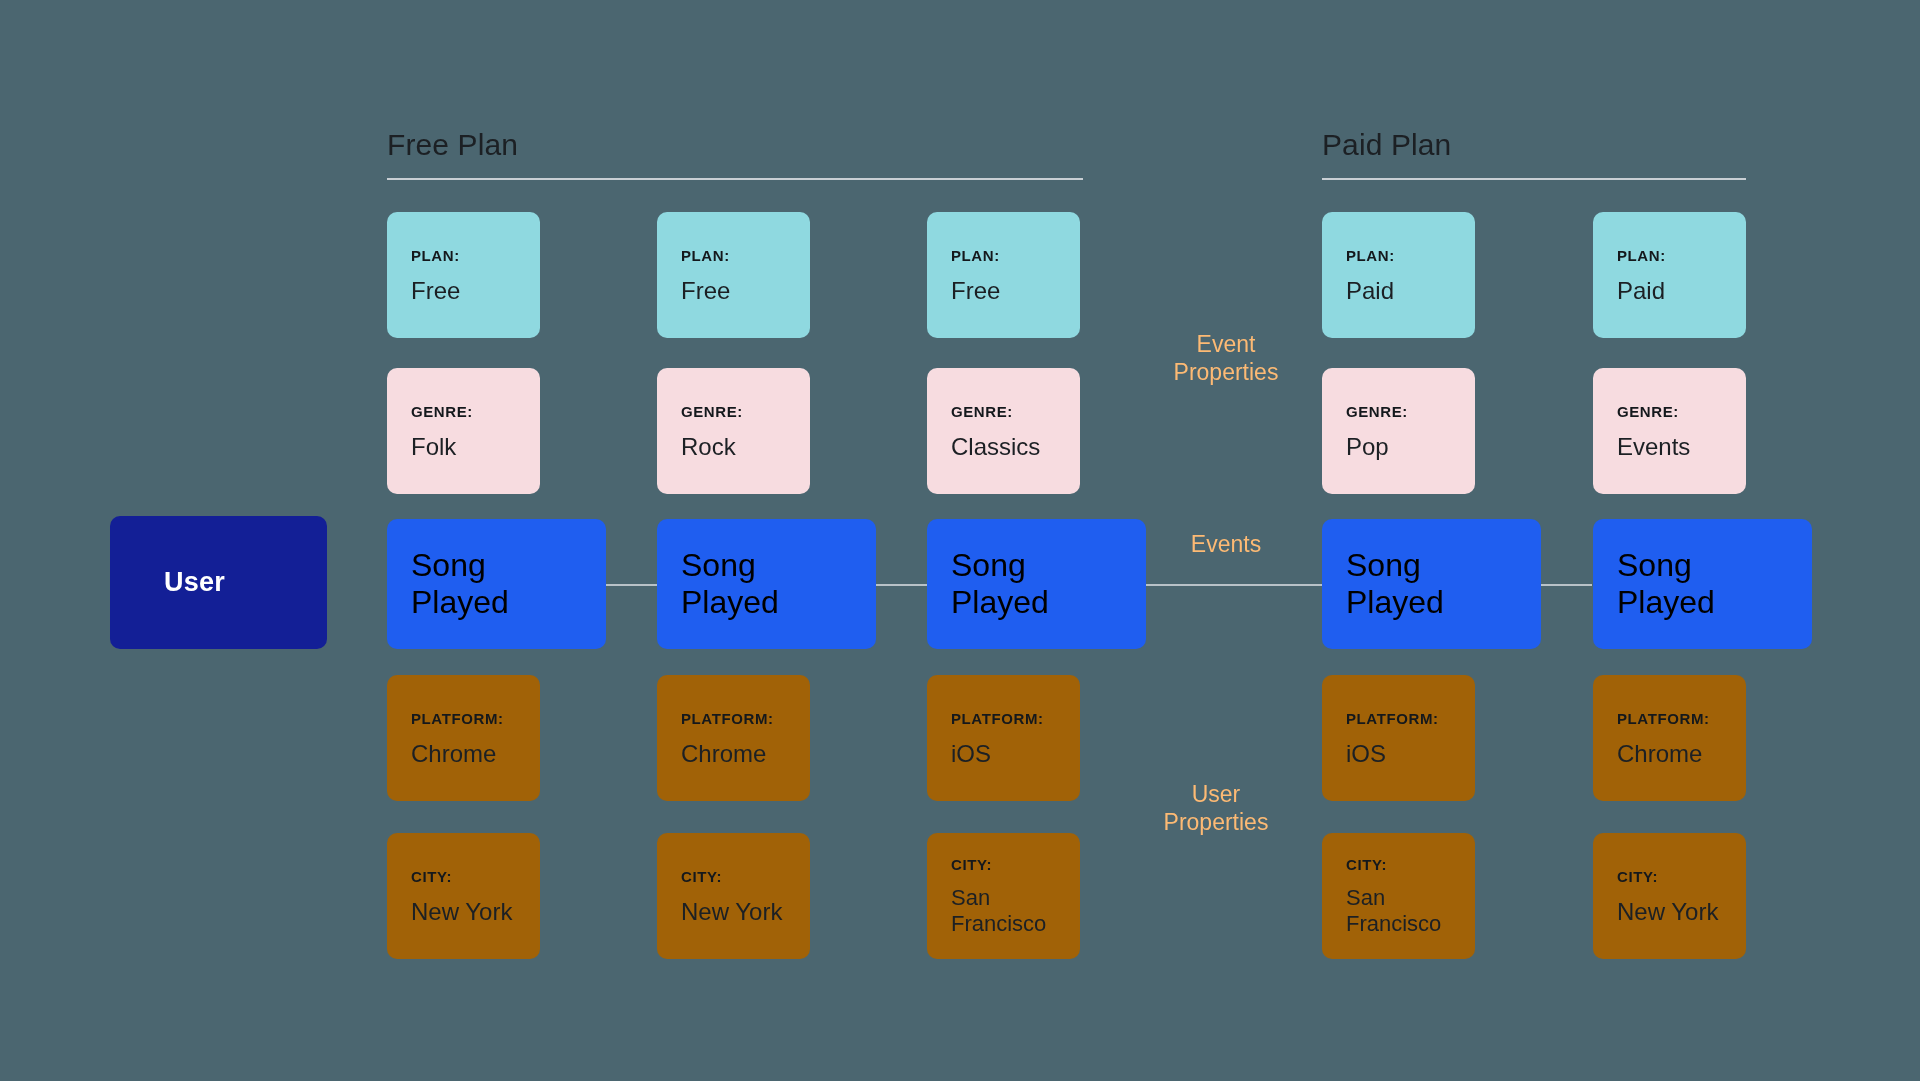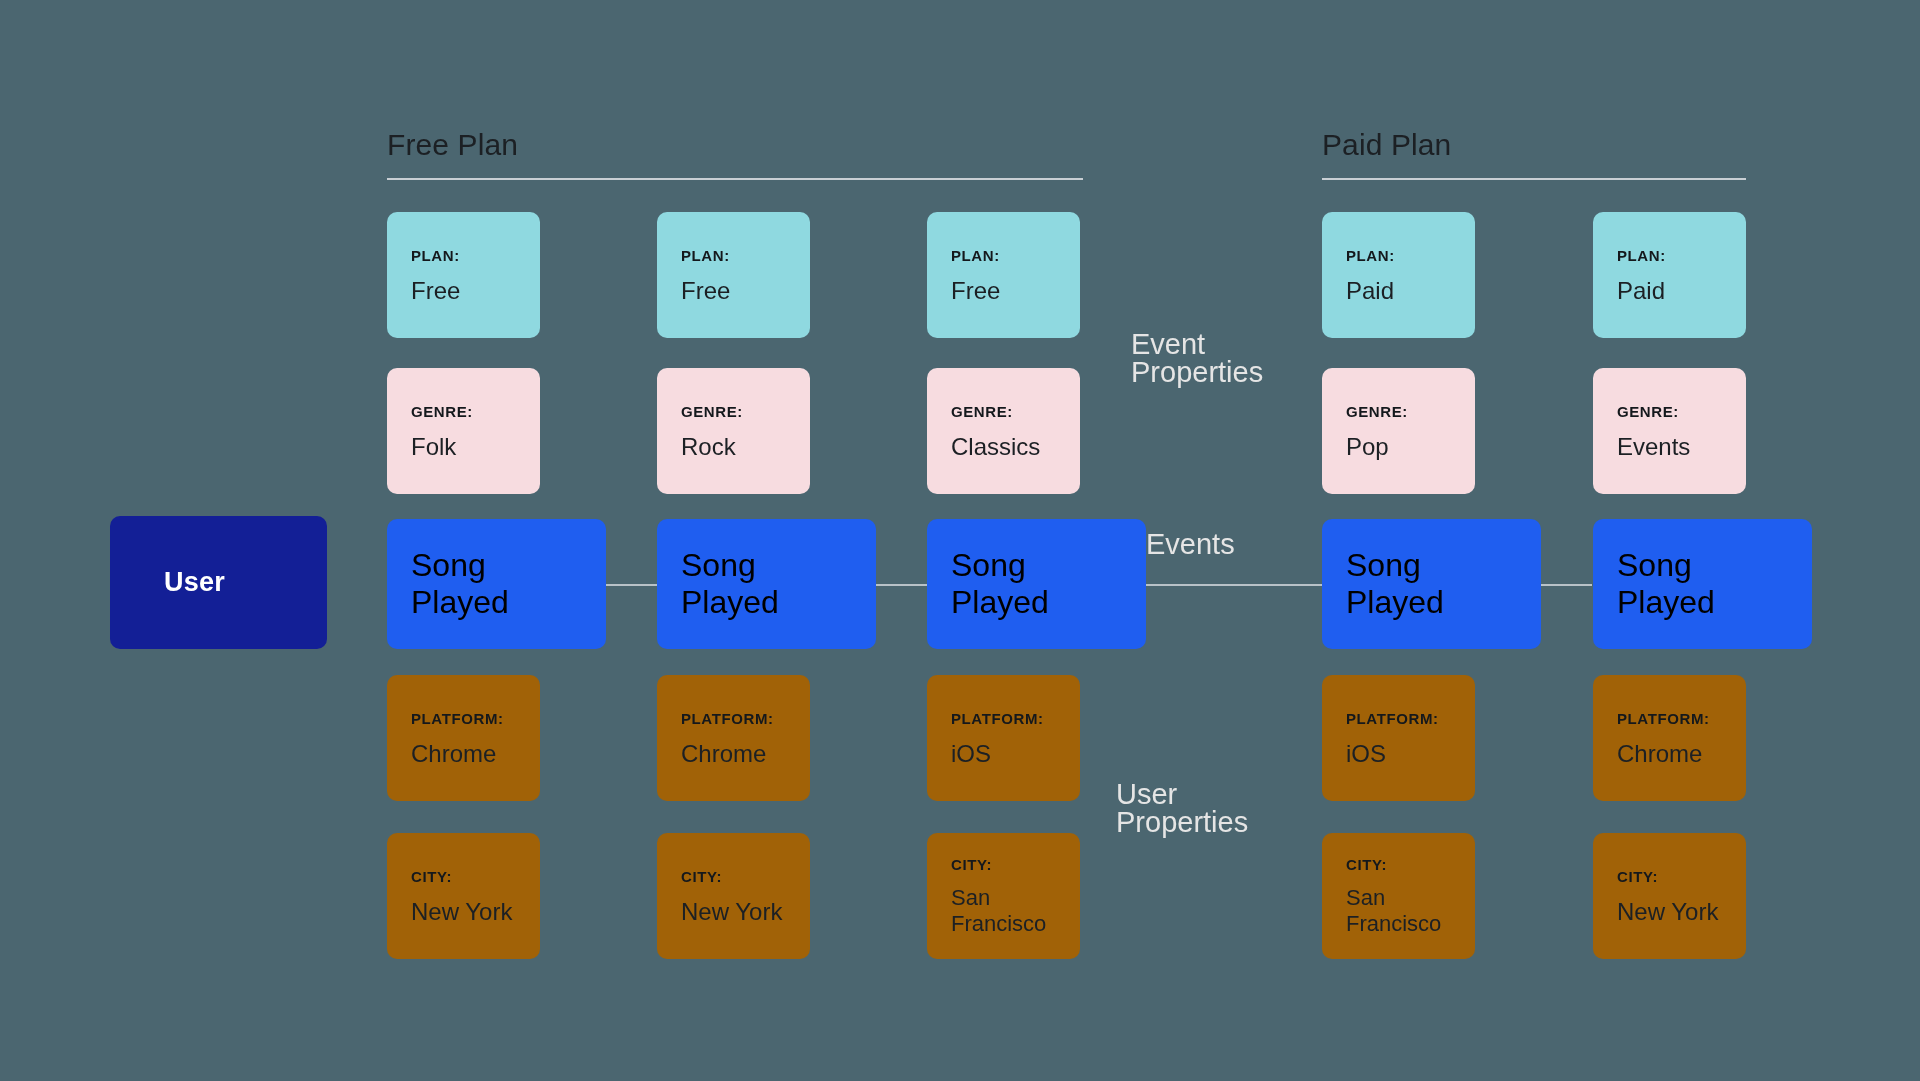--- a/index.html
+++ b/index.html
@@ -113,25 +113,25 @@
   .connector {
     position: absolute;
     height: 2px;
     background: #b9c2c8;
     z-index: 1;
   }
 
   
   .axis-label {
     position: absolute;
-    color: #e5e5e5;
-    font-size: 29px;
+    color: #fdba74;
+    font-size: 23px;
     line-height: 28px;
     font-weight: 400;
-    text-align: left;
+    text-align: center;
     white-space: pre-line;
   }
 </style>
 </head>
 <body>
 
 <div id="stage">
 
   <div class="group-header" style="left:381px; top:127px; width:696px;">
     <div class="gh-title">Free Plan</div>

